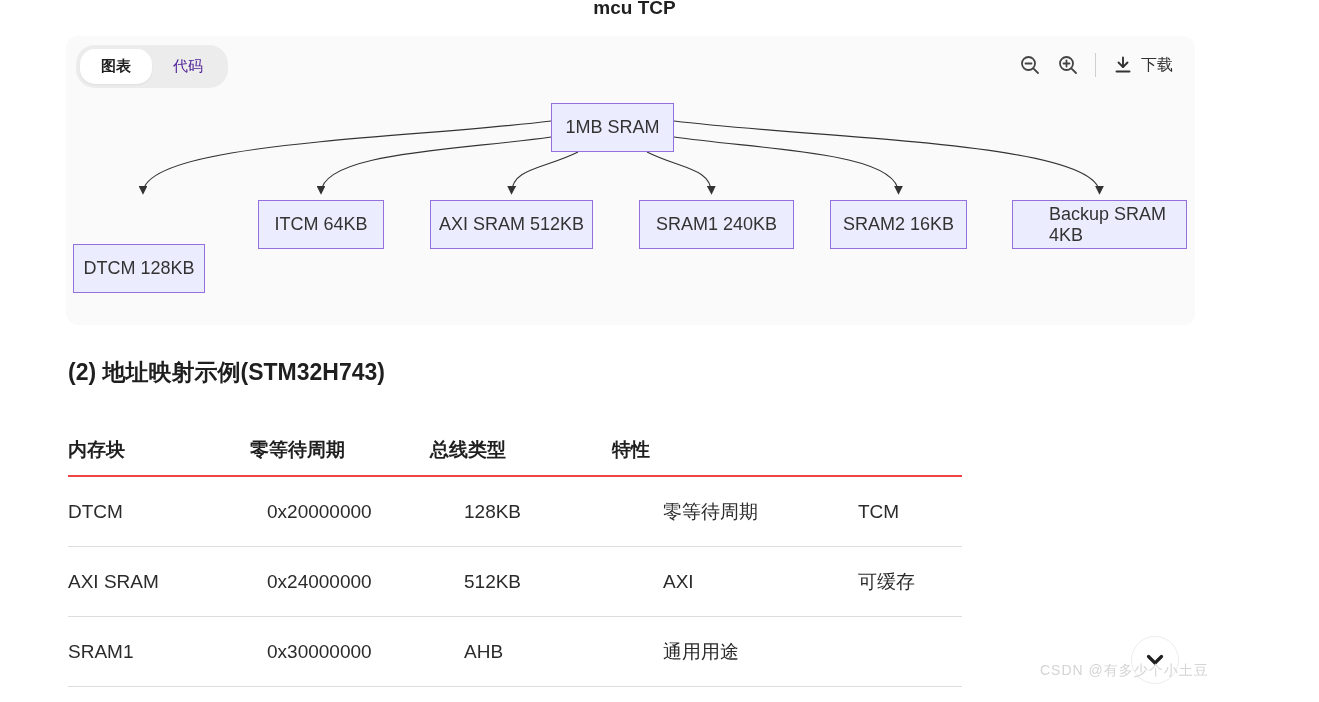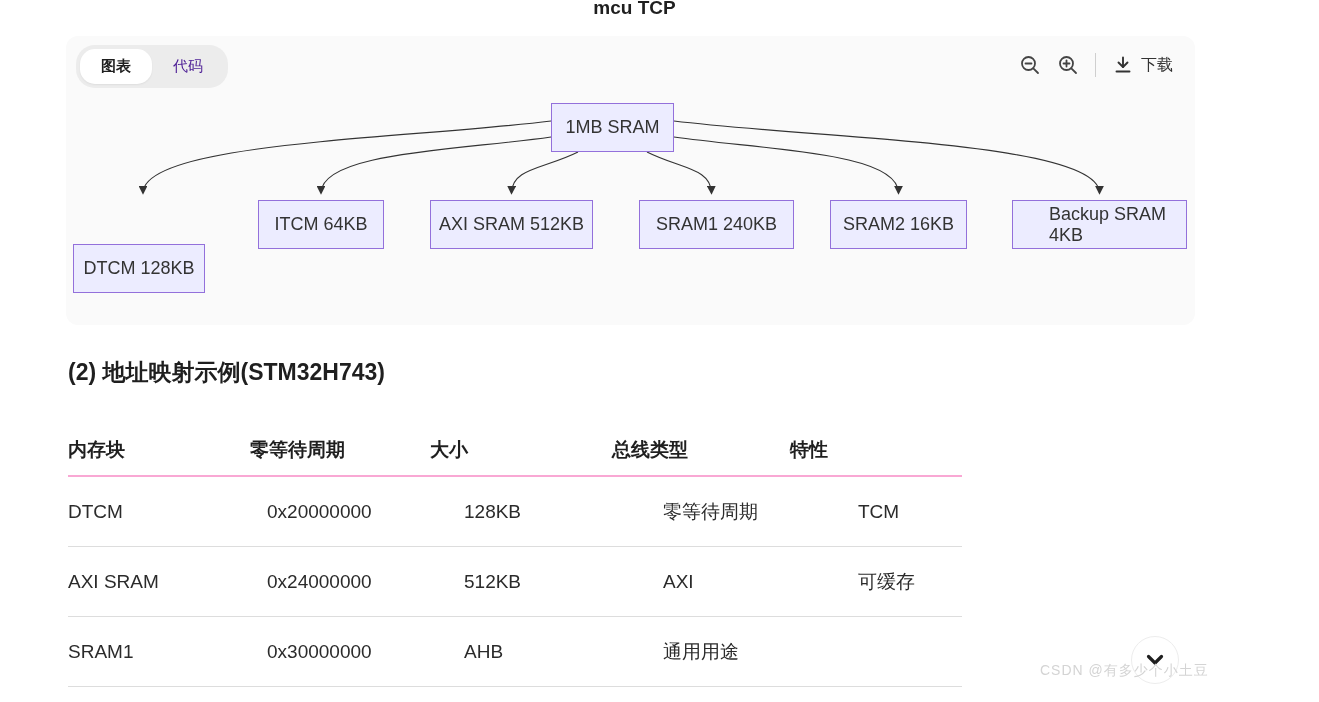--- a/index.html
+++ b/index.html
@@ -26,21 +26,21 @@
   .node-c1 { left:192px; top:164px; width:126px; }
   .node-c2 { left:364px; top:164px; width:163px; }
   .node-c3 { left:573px; top:164px; width:155px; }
   .node-c4 { left:764px; top:164px; width:137px; }
   .node-c5 { left:946px; top:164px; width:175px;padding-left:36px; }
 
   .section-heading { position:absolute; left:68px; top:357px; font-size:23px; font-weight:700; color:#1f1f1f; }
 
   .mem-table { position:absolute; left:68px; top:425px; width:894px; }
   .t-row { display:grid; grid-template-columns:182px 180px 182px 178px 172px; align-items:center; }
-  .t-head { height:52px; border-bottom:2px solid #f9a8d4; font-weight:700; font-size:19px; color:#1f1f1f; }
+  .t-head { height:52px; border-bottom:2px solid #ef4444; font-weight:700; font-size:19px; color:#1f1f1f; }
   .t-body-row { height:70px; border-bottom:1px solid #dddddd; font-size:19px; color:#2b2b2b;gap:17px; }
 
   .watermark { position:absolute; left:1040px; top:662px; font-size:14px; color:#d4d4d4; white-space:nowrap; z-index:3; letter-spacing:1px; }
 
   .expand-btn { position:absolute; left:1131px; top:636px; width:48px; height:48px; border-radius:50%; background:rgba(255,255,255,0.85); border:1px solid #ededed; display:flex; align-items:center; justify-content:center; z-index:2; cursor:pointer; }
 </style>
 </head>
 <body>
 
 <div class="page-title">mcu TCP</div>
@@ -106,21 +106,20 @@
     <div class="node node-c5">Backup SRAM 4KB</div>
   </div>
 </div>
 
 <div class="section-heading">(2) 地址映射示例(STM32H743)</div>
 
 <div class="mem-table">
   <div class="t-row t-head">
     <div>内存块</div>
     <div>零等待周期</div>
-    <div>大小</div>
     <div>总线类型</div>
     <div>特性</div>
   </div>
   <div class="t-row t-body-row">
     <div>DTCM</div>
     <div>0x20000000</div>
     <div>128KB</div>
     <div>零等待周期</div>
     <div>TCM</div>
   </div>

